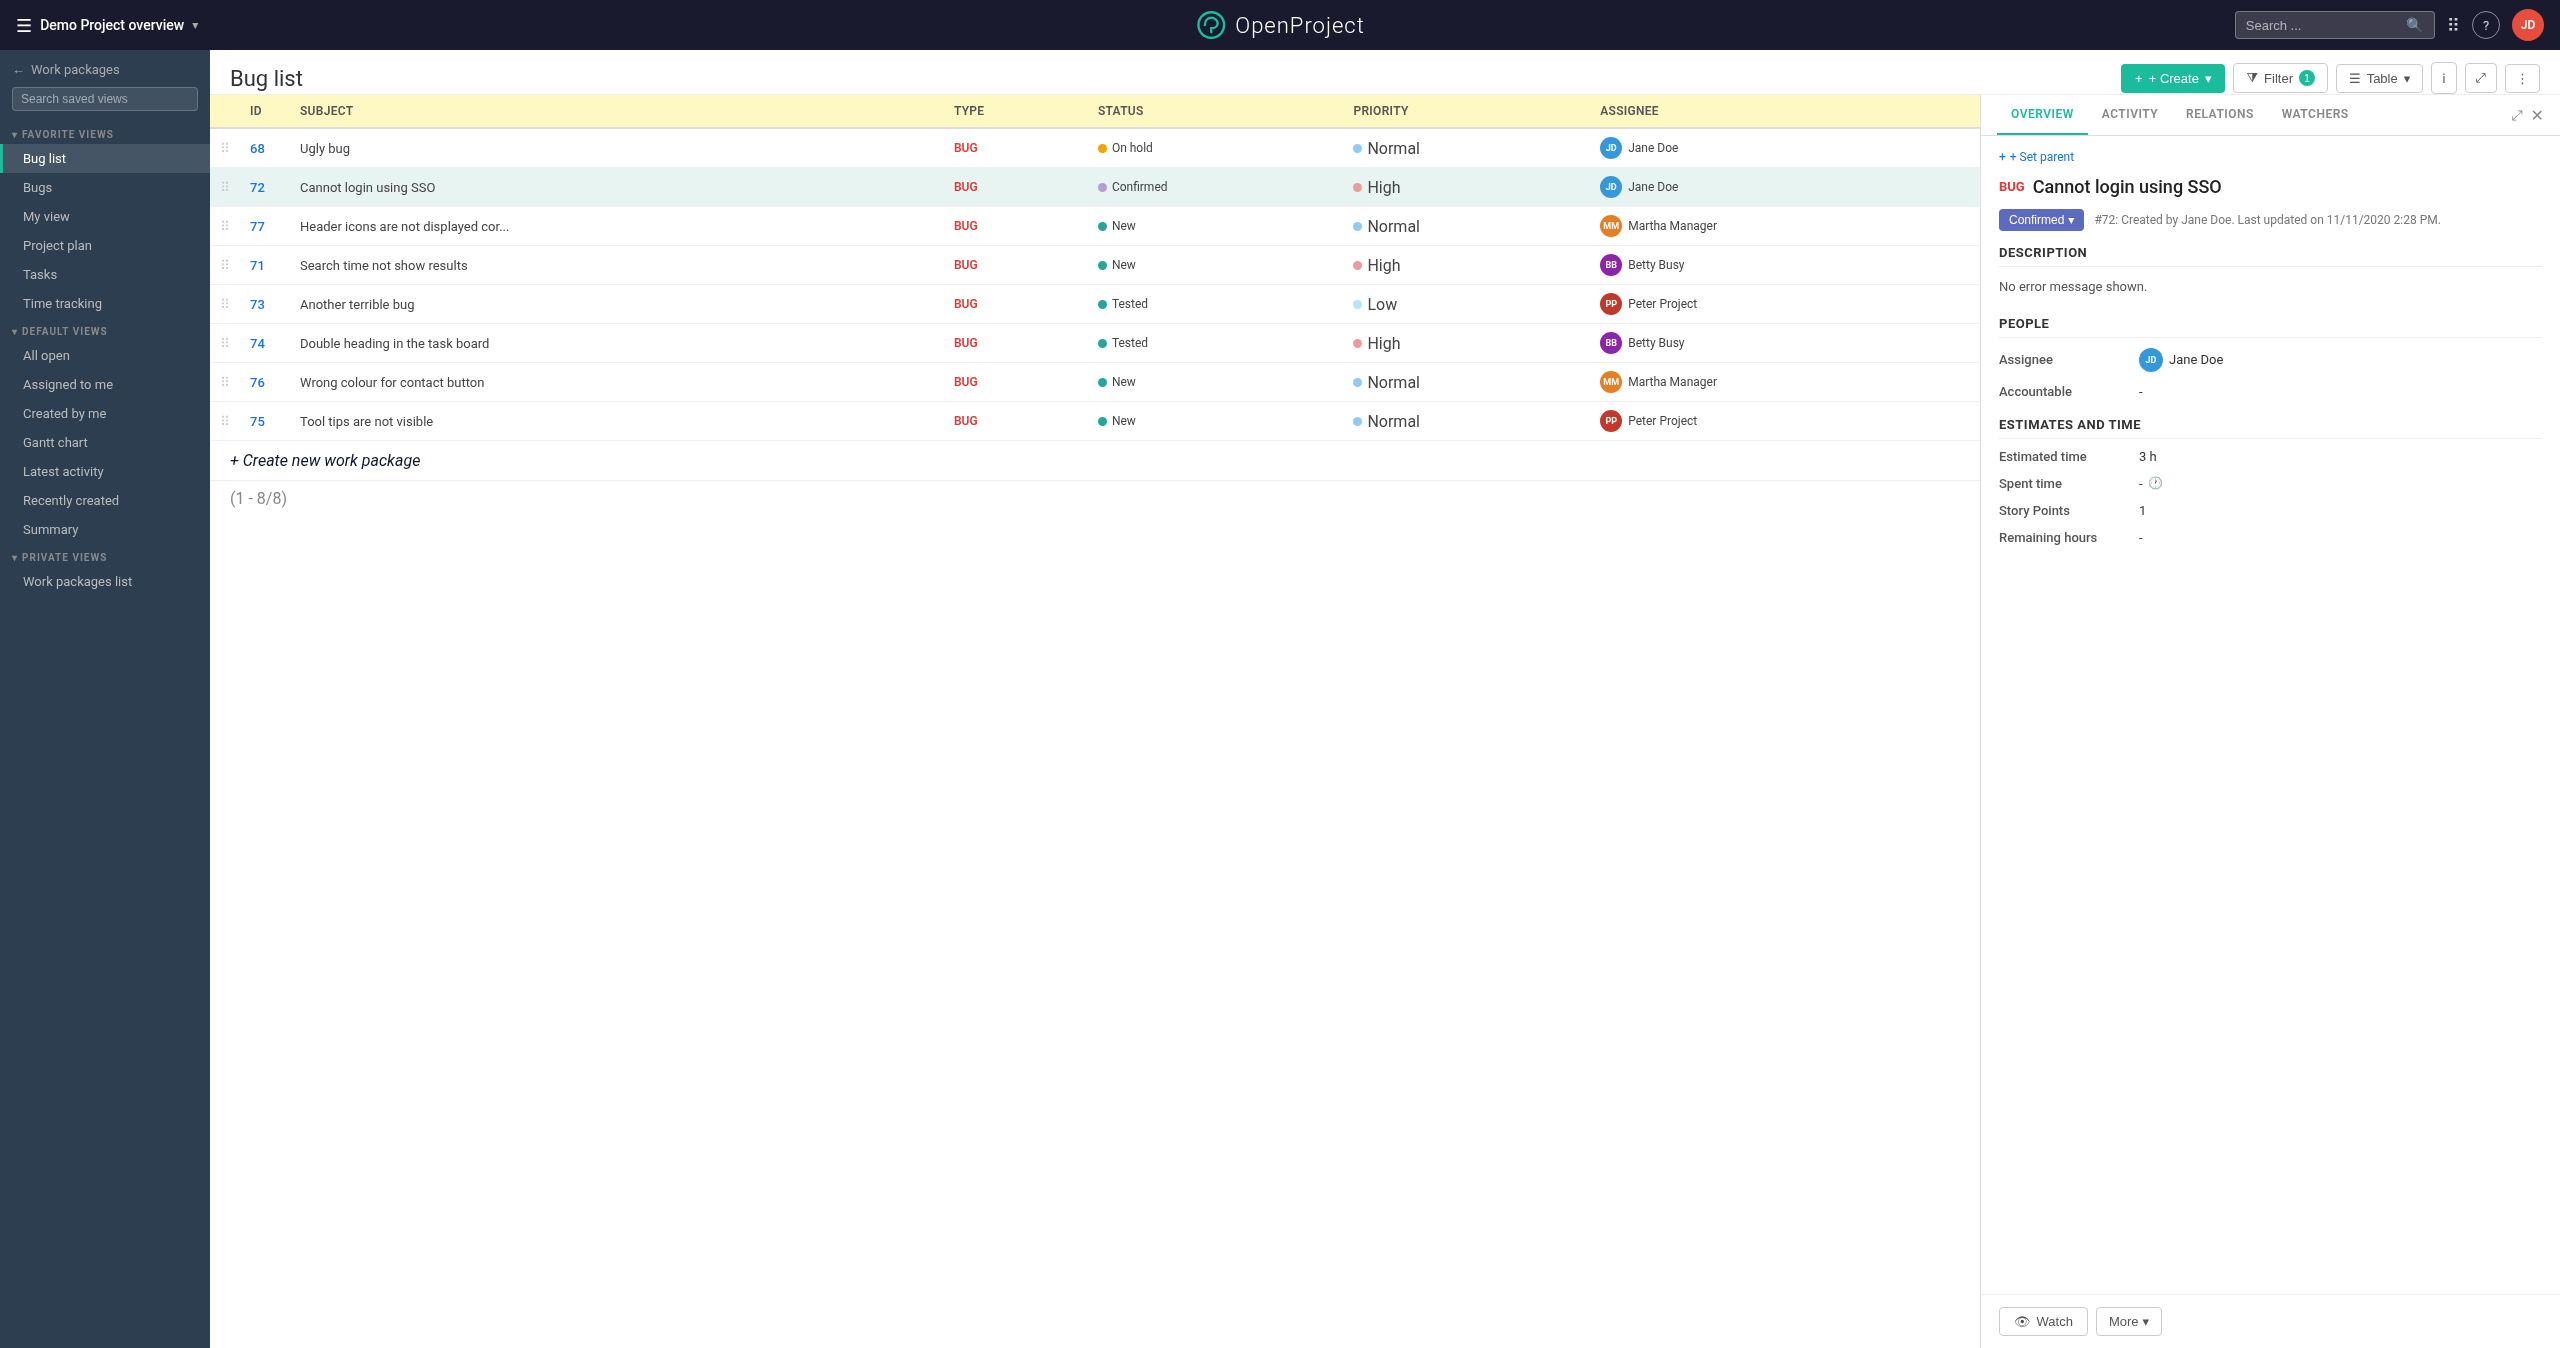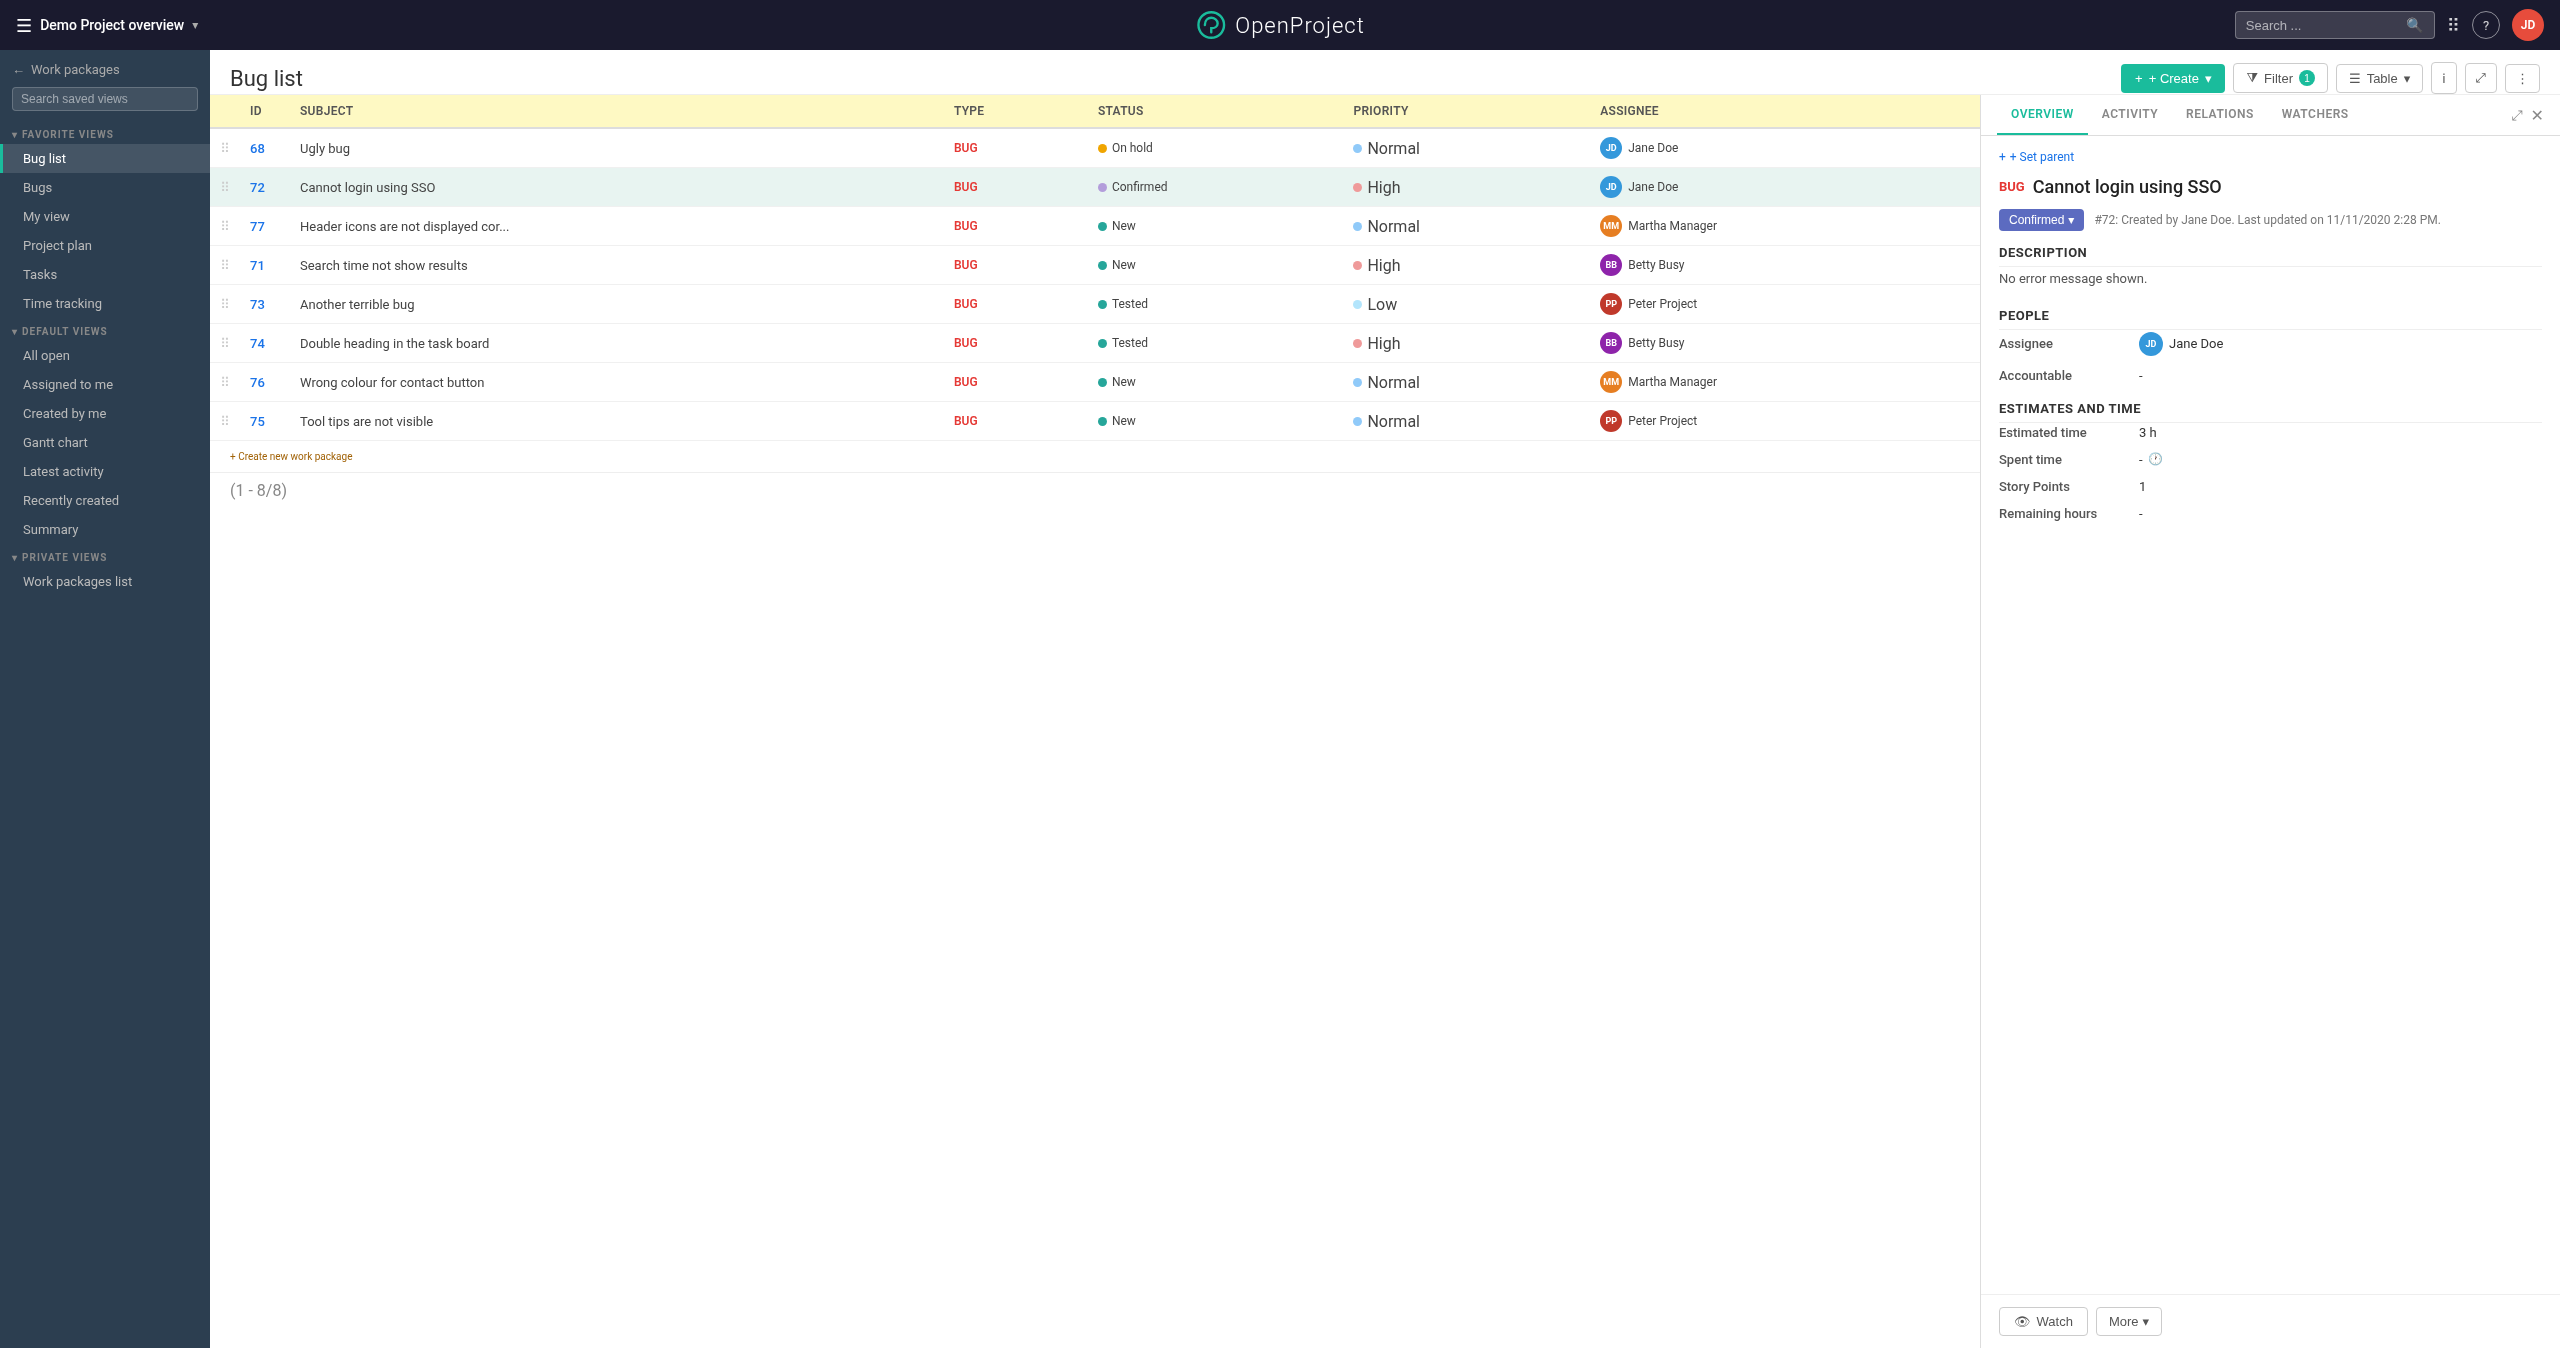--- a/index.html
+++ b/index.html
@@ -61,40 +61,40 @@
     td.id-cell { color: #1a73e8; font-weight: 500; width: 50px; }
     td.subject-cell { max-width: 280px; overflow: hidden; text-overflow: ellipsis; white-space: nowrap; }
     td.type-cell { font-weight: 600; color: #e53935; font-size: 12px; }
     .status-badge { display: inline-flex; align-items: center; gap: 5px; font-size: 12px; }
     .status-dot { width: 9px; height: 9px; border-radius: 50%; flex-shrink: 0; }
     .priority-badge { display: inline-flex; align-items: center; gap: 5px; font-size: 16px; }
     .priority-dot { width: 9px; height: 9px; border-radius: 50%; flex-shrink: 0; }
     .assignee-cell { display: flex; align-items: center; gap: 6px; font-size: 12px; }
     .assignee-avatar { width: 22px; height: 22px; border-radius: 50%; color: #fff; font-size: 9px; font-weight: 700; display: flex; align-items: center; justify-content: center; flex-shrink: 0; }
     .create-row { padding: 10px 20px; }
-    .create-link { color: #a16207; font-size: 10px; cursor: pointer; display: flex; align-items: center; gap: 4px; }
+    .create-link { color: #0f172a; font-size: 16px; cursor: pointer; display: flex; align-items: center; gap: 4px; font-style: italic; }
     .table-footer { padding: 8px 20px; border-top: 1px solid #eee; color: #888; font-size: 16px; }
 
     
     .detail-panel { width: 580px; border-left: 1px solid #ddd; background: #fff; display: flex; flex-direction: column; overflow-y: auto; flex-shrink: 0; }
     .detail-tabs { display: flex; border-bottom: 1px solid #ddd; padding: 0 16px; }
     .detail-tab { padding: 12px 14px; font-size: 13px; font-weight: 600; color: #888; cursor: pointer; border-bottom: 2px solid transparent; letter-spacing: 0.5px; text-transform: uppercase; font-size: 12px; }
     .detail-tab.active { color: #1abc9c; border-bottom-color: #1abc9c; }
     .detail-tab-actions { margin-left: auto; display: flex; align-items: center; gap: 8px; padding: 8px 0; }
     .detail-close { color: #888; cursor: pointer; font-size: 16px; }
     .detail-expand { color: #888; cursor: pointer; font-size: 14px; }
     .detail-body { padding: 14px 18px; flex: 1; }
     .set-parent { color: #1a73e8; font-size: 12px; cursor: pointer; display: flex; align-items: center; gap: 4px; margin-bottom: 12px; }
     .detail-type-title { display: flex; align-items: center; gap: 8px; margin-bottom: 12px; }
     .detail-type-badge { color: #e53935; font-weight: 700; font-size: 13px; }
     .detail-title { font-size: 18px; font-weight: 500; color: #222; }
     .detail-status-row { display: flex; align-items: center; gap: 10px; margin-bottom: 14px; }
     .status-dropdown { background: #5c6bc0; color: #fff; border: none; border-radius: 4px; padding: 4px 10px; font-size: 12px; cursor: pointer; display: flex; align-items: center; gap: 4px; }
     .detail-meta { color: #777; font-size: 12px; }
-    .section-title { font-size: 13px; font-weight: 700; color: #333; margin-bottom: 2px; padding-bottom: 6px; border-bottom: 1px solid #eee; text-transform: uppercase; letter-spacing: 0.5px; }
+    .section-title { font-size: 13px; font-weight: 700; color: #333; margin-bottom: 10px; padding-bottom: 6px; border-bottom: 1px solid #eee; text-transform: uppercase; letter-spacing: 0.5px; }
     .detail-section { margin-bottom: 18px; }
     .desc-text { color: #555; font-size: 13px; line-height: 1.6; margin-bottom: 8px; }
     .people-row { display: flex; align-items: center; margin-bottom: 12px; }
     .people-label { width: 140px; color: #555; font-size: 13px; font-weight: 500; }
     .people-value { display: flex; align-items: center; gap: 6px; color: #333; font-size: 13px; }
     .people-value .av { width: 24px; height: 24px; border-radius: 50%; background: #3498db; color: #fff; font-size: 9px; font-weight: 700; display: flex; align-items: center; justify-content: center; }
     .estimates-row { display: flex; align-items: center; margin-bottom: 12px; }
     .est-label { width: 140px; color: #555; font-size: 13px; font-weight: 500; }
     .est-value { color: #333; font-size: 13px; display: flex; align-items: center; gap: 6px; }
     .time-icon { color: #1a73e8; font-size: 12px; }

